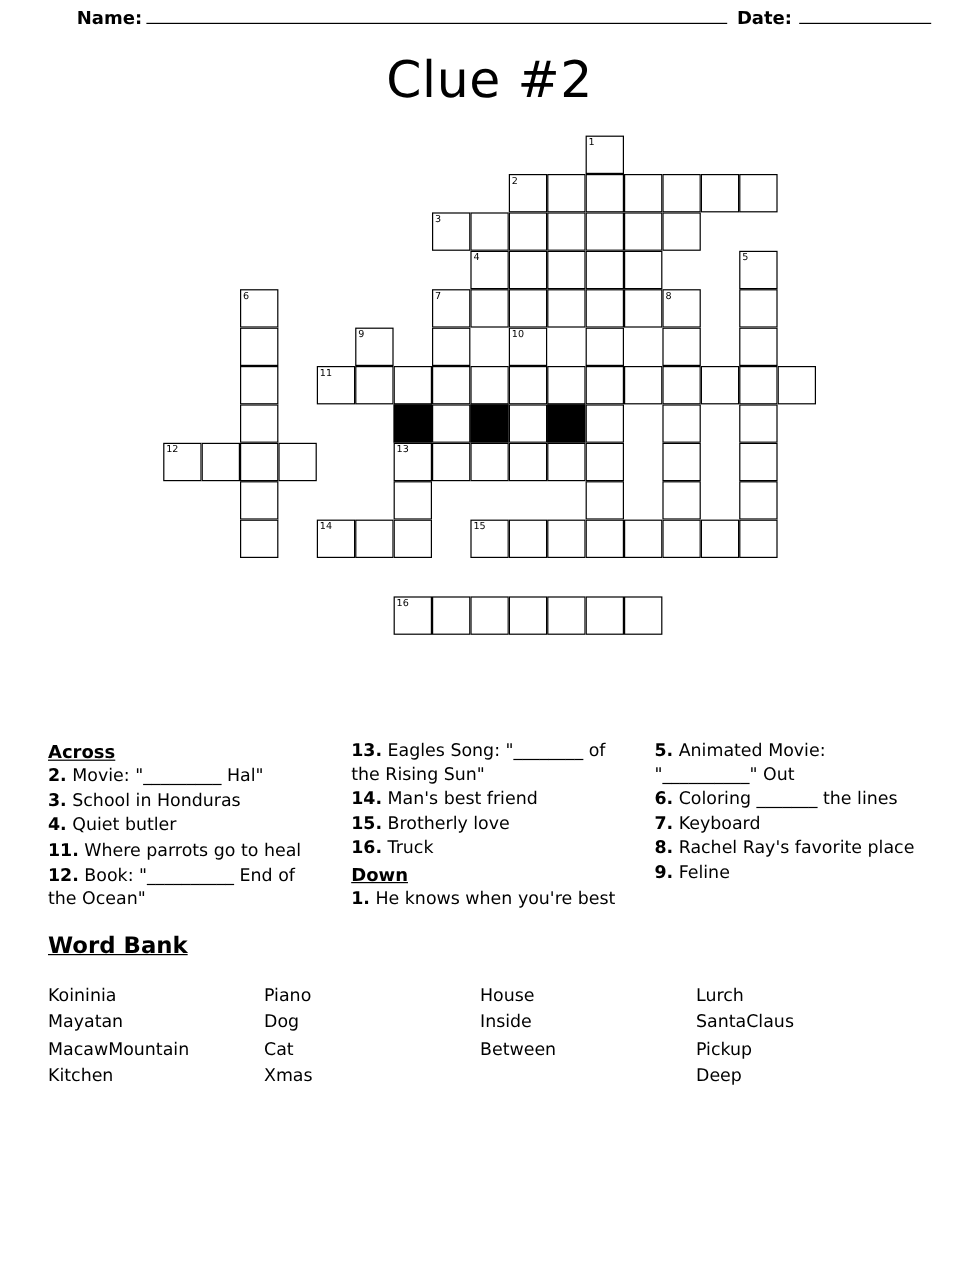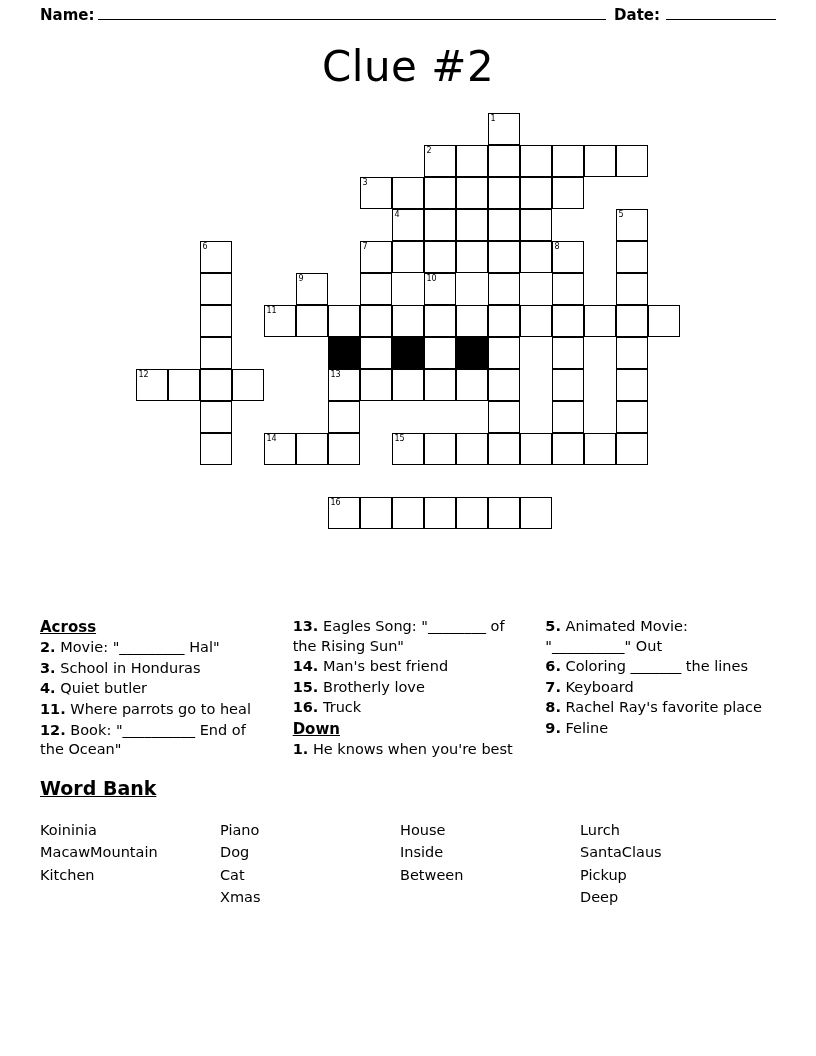--- a/index.html
+++ b/index.html
@@ -15,20 +15,21 @@
   }
   .page { position: relative; width: 816px; height: 1056px; padding: 0 40px; }
 
   
   .header-row {
     display: flex;
     align-items: baseline;
     font-size: 15px;
     font-weight: bold;
     padding-top: 6px;
+    margin-left: 24px;
   }
   .name-line {
     flex: 1 1 auto;
     border-bottom: 1.5px solid #000;
     margin: 0 8px 0 4px;
     height: 14px;
   }
   .date-line {
     width: 110px;
     border-bottom: 1.5px solid #000;
@@ -282,20 +283,21 @@
           <div class="clue"><b>9.</b><span> Feline</span></div>
         </div>
     </div>
 
   </div>
 
   <div class="bank-head">Word Bank</div>
   <div class="bank" id="bank">
       <div class="bank-col">
         <div>Koininia</div>
+        <div>Mayatan</div>
         <div>MacawMountain</div>
         <div>Kitchen</div>
       </div>
       <div class="bank-col">
         <div>Piano</div>
         <div>Dog</div>
         <div>Cat</div>
         <div>Xmas</div>
       </div>
       <div class="bank-col">

